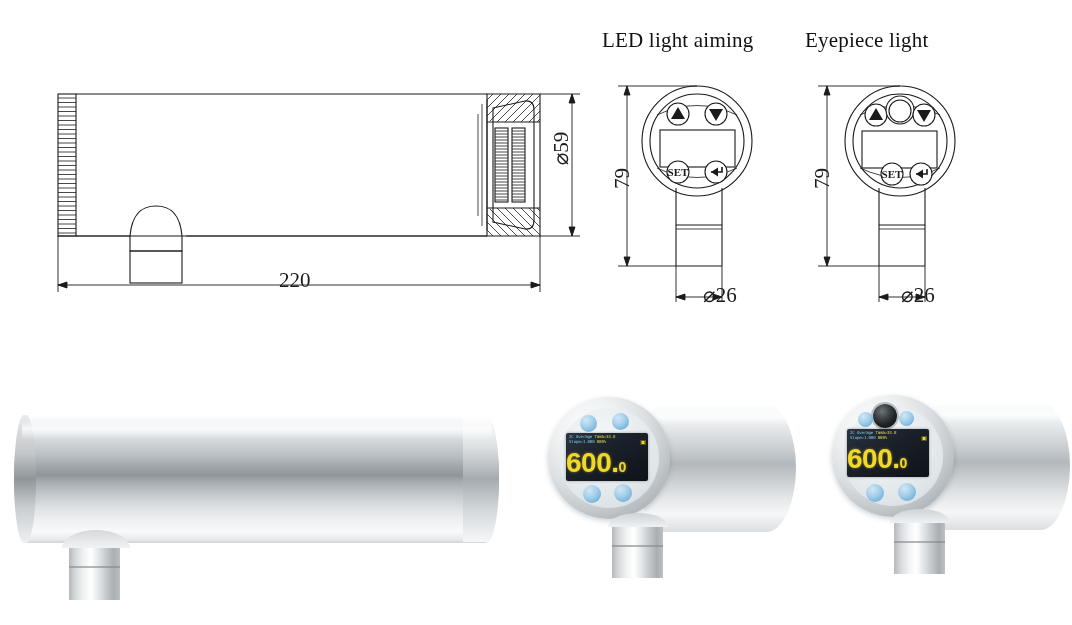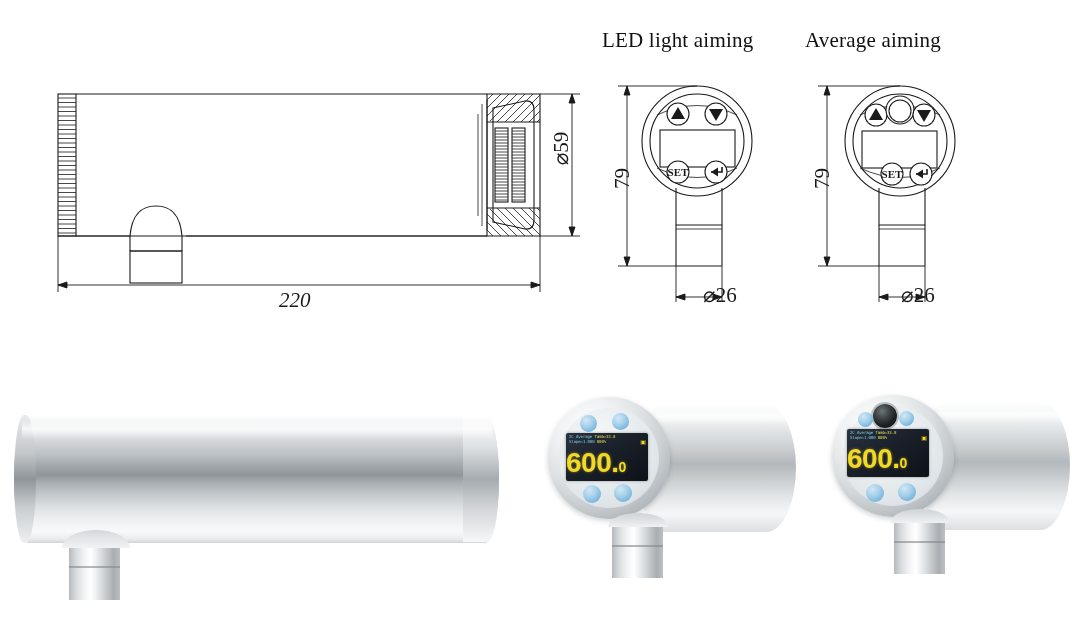--- a/index.html
+++ b/index.html
@@ -138,21 +138,21 @@
     position: absolute;
     color: #f2d925;
     font-family: "DejaVu Sans", sans-serif;
   }
 </style>
 </head>
 <body>
 
 <div class="abs view-label" style="left:602px; top:28px;">LED light aiming</div>
 
-<div class="abs view-label" style="left:805px; top:28px;">Average aiming</div>
+<div class="abs view-label" style="left:805px; top:28px;">Eyepiece light</div>
 
 <div class="abs" style="left:0px; top:70px; width:600px; height:250px;">
   <svg width="600" height="250" viewBox="0 0 600 250" aria-hidden="true">
 
     <g>
       <rect class="ln" x="58" y="24" width="18" height="142"></rect>
       <g class="ln-t">
         <line x1="58" y1="28" x2="76" y2="28"></line>
         <line x1="58" y1="32.5" x2="76" y2="32.5"></line>
         <line x1="58" y1="37" x2="76" y2="37"></line>
@@ -308,21 +308,21 @@
       <line x1="540" y1="166" x2="540" y2="222"></line>
       <line x1="58" y1="215" x2="540" y2="215"></line>
       <path class="fillblk" d="M58,215 l9,-3 l0,6 Z"></path>
       <path class="fillblk" d="M540,215 l-9,-3 l0,6 Z"></path>
     </g>
   </svg>
 </div>
 
 <div class="abs dim-text dim-vert" style="left:541px; top:136px; width:40px; text-align:center;">⌀59</div>
 
-<div class="abs dim-text" style="left:279px; top:288px;font-style:italic;">220</div>
+<div class="abs dim-text" style="left:279px; top:268px;">220</div>
 
 <div class="abs" style="left:600px; top:70px; width:200px; height:250px;">
   <svg width="200" height="250" viewBox="0 0 200 250" aria-hidden="true">
 
     <circle class="ln" cx="97" cy="71" r="55"></circle>
     <circle class="ln" cx="97" cy="71" r="47"></circle>
 
     <path class="ln-t" d="M57,45 Q97,26 137,45"></path>
 
     <path class="ln-t" d="M57,98 Q97,117 137,98"></path>

